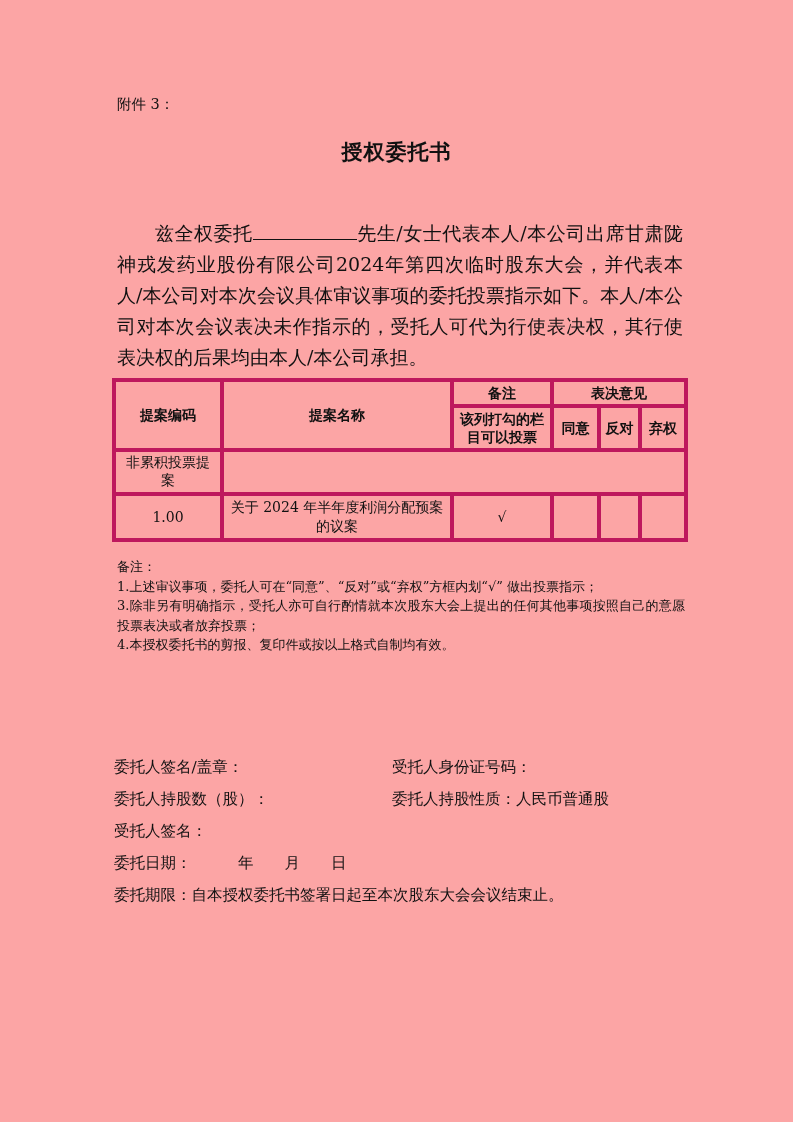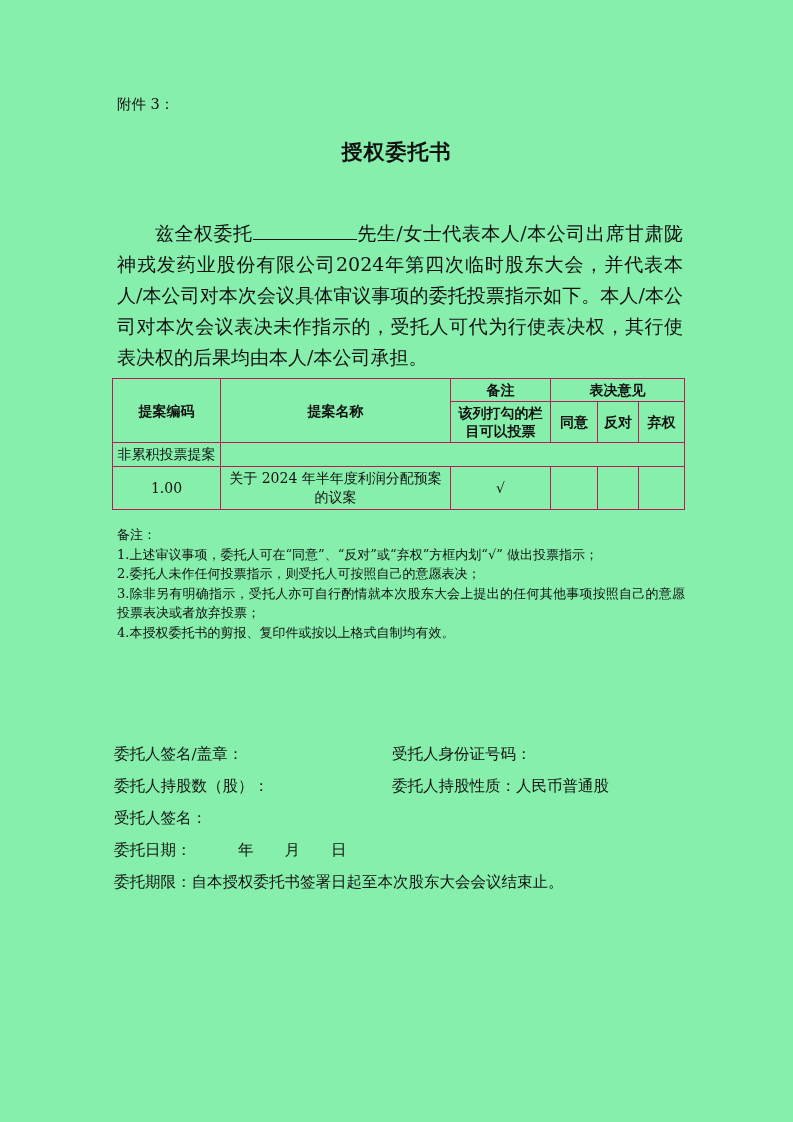--- a/index.html
+++ b/index.html
@@ -1,21 +1,21 @@
 <!DOCTYPE html>
 <html lang="zh"><head>
 <meta charset="utf-8">
 <style>
   * { margin: 0; padding: 0; box-sizing: border-box; }
   html, body { background: #ffffff; }
   .page {
     position: relative;
     width: 793px;
     height: 1122px;
-    background: #86efac;
+    background: #fca5a5;
     color: #111111;
     font-family: "DejaVu Serif", "Liberation Serif", serif;
     overflow: hidden;
   }
   .attach-label {
     padding-top: 96px;
     margin-left: 117px;
     font-size: 14.5px;
     line-height: 17px;
   }
@@ -42,21 +42,21 @@
     vertical-align: baseline;
   }
   table.proposal {
     margin: 5px 0 0 112px;
     width: 572px;
     border-collapse: collapse;
     table-layout: fixed;
     font-size: 14px;
   }
   table.proposal td, table.proposal th {
-    border: 1px solid #be185d;
+    border: 4px solid #be185d;
     text-align: center;
     vertical-align: middle;
     padding: 2px 4px;
     font-weight: normal;
   }
   table.proposal thead th { font-weight: bold; line-height: 18px; }
   .row-hdr-a { height: 20px; }
   .row-hdr-b { height: 37px; }
   .row-section { height: 24px; padding-left: 20px; }
   .row-data { height: 40px; }
@@ -125,21 +125,20 @@
         <td></td>
         <td></td>
         <td></td>
       </tr>
     </tbody>
   </table>
 
   <div class="notes">
     <div>备注：</div>
     <div>1.上述审议事项，委托人可在“同意”、“反对”或“弃权”方框内划“√” 做出投票指示；</div>
-    <div>2.委托人未作任何投票指示，则受托人可按照自己的意愿表决；</div>
     <div>3.除非另有明确指示，受托人亦可自行酌情就本次股东大会上提出的任何其他事项按照自己的意愿投票表决或者放弃投票；</div>
     <div>4.本授权委托书的剪报、复印件或按以上格式自制均有效。</div>
   </div>
 
   <div class="sig-block">
     <div class="sig-row">
       <div class="sig-left">委托人签名/盖章：</div>
       <div class="sig-right">受托人身份证号码：</div>
     </div>
     <div class="sig-row">

